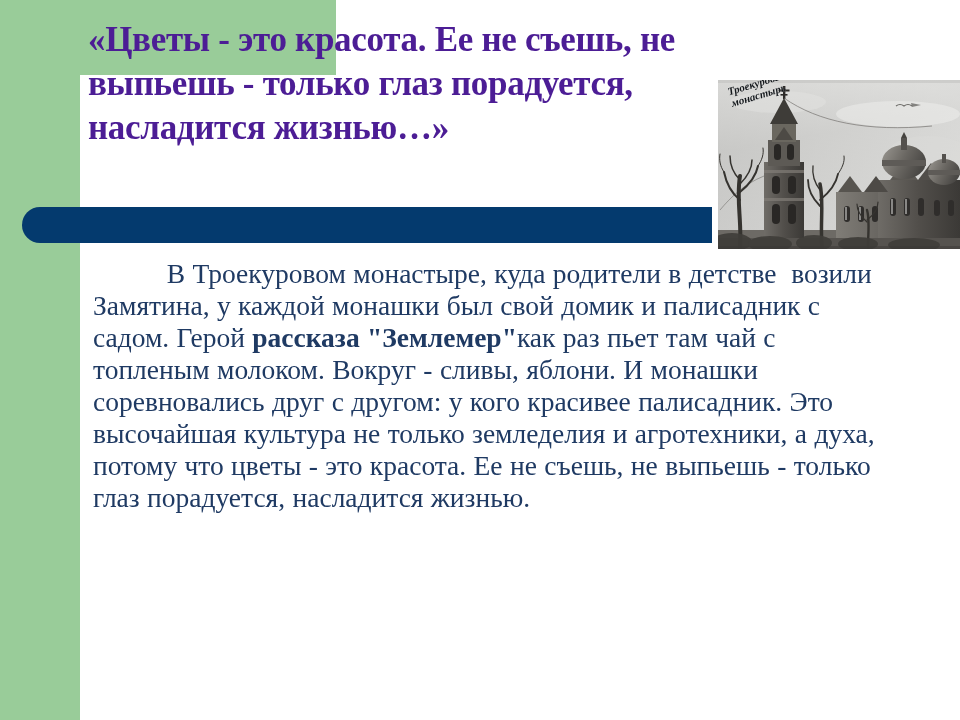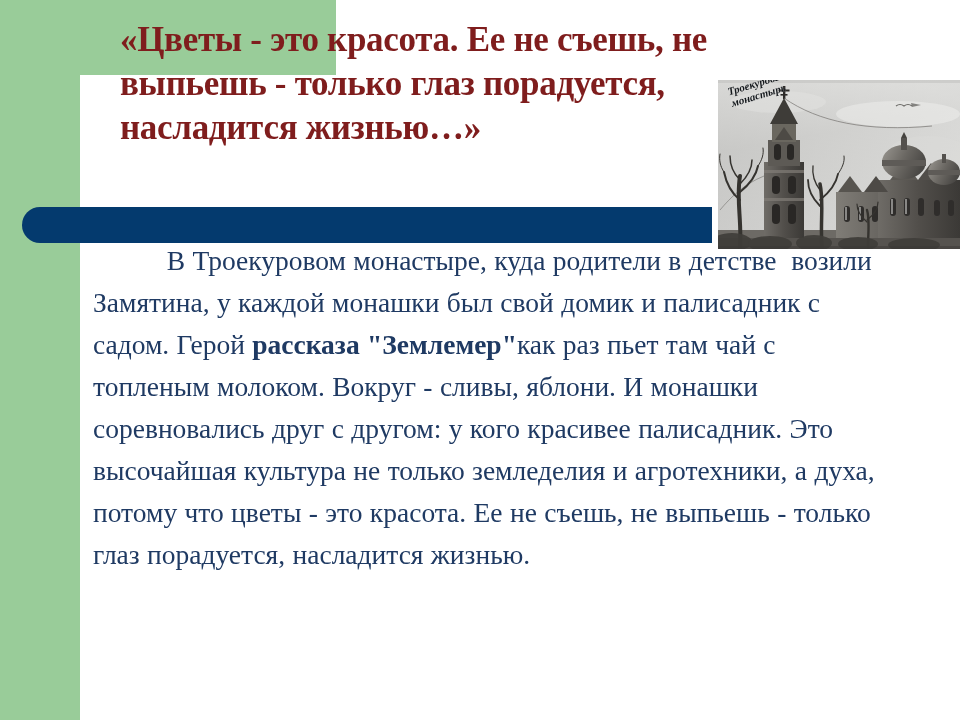--- a/index.html
+++ b/index.html
@@ -55,28 +55,27 @@
     z-index: 2;
   }
 
   
   .title {
     position: absolute;
     left: 88px;
     top: 18px;
     width: 700px;
     z-index: 5;
-    color: #7f1d1d;
+    color: #4c1d95;
     font-family: "Liberation Serif", "DejaVu Serif", serif;
     font-size: 35px;
     font-weight: bold;
     line-height: 44px;
     letter-spacing: -0.3px;
     white-space: pre-wrap;
-    margin-left: 32px;
   }
 
   
   .navy-bar {
     position: absolute;
     left: 22px;
     top: 207px;
     width: 690px;
     height: 36px;
     background: #043A6E;
@@ -113,27 +112,27 @@
     transform-origin: left top;
     text-shadow: 0 0 1px rgba(255,255,255,.6);
     z-index: 7;
     pointer-events: none;
   }
 
   
   .body-text {
     position: absolute;
     left: 93px;
-    top: 240px;
+    top: 258px;
     width: 800px;
     z-index: 5;
     color: #1F3A63;
     font-family: "Liberation Serif", "DejaVu Serif", serif;
     font-size: 27.5px;
-    line-height: 42px;
+    line-height: 32px;
     text-indent: 0;
     white-space: pre-wrap;
     word-spacing: 0.5px;
   }
   .body-text b { font-weight: bold; }
 </style>
 </head>
 <body>
 
 <div id="slide">

